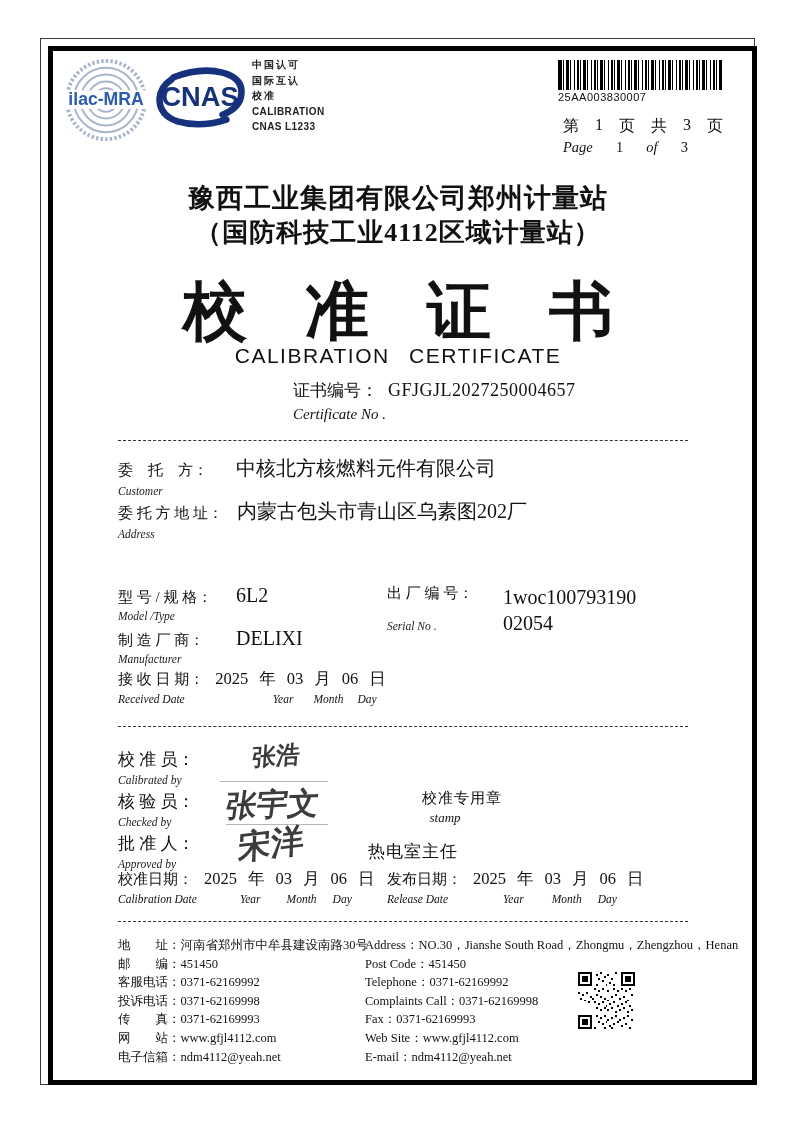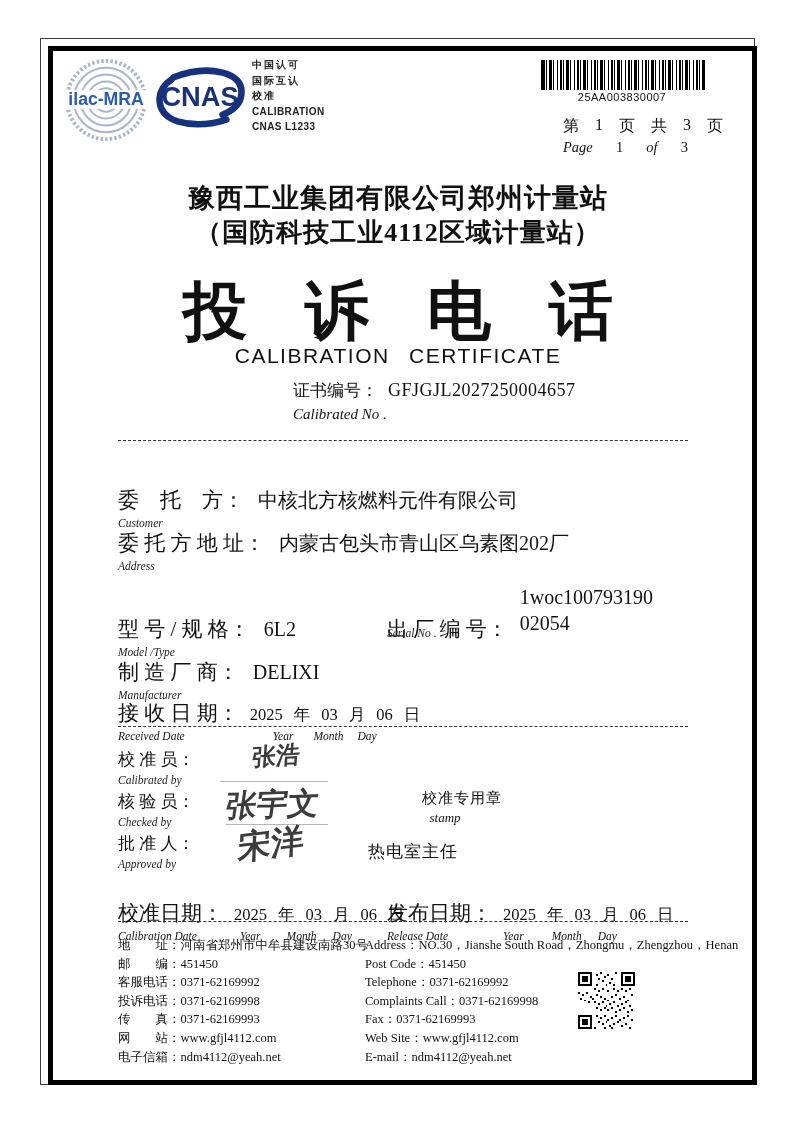--- a/index.html
+++ b/index.html
@@ -9,21 +9,21 @@
   .b-inner{position:absolute;left:48px;top:46px;width:699px;height:1029px;border:5px solid #000;}
 
   .abs{position:absolute;}
   .ilac-logo{left:62px;top:56px;width:88px;height:88px;}
   .cnas-logo{left:154px;top:66px;width:92px;height:62px;}
   .accred{left:252px;top:57px;font-family:"Liberation Sans","DejaVu Sans",sans-serif;
           font-size:10px;color:#222;line-height:1.55;}
   .accred .zh{letter-spacing:2px;font-weight:600;}
   .accred .en{font-weight:bold;letter-spacing:.4px;}
 
-  .barcode-wrap{left:541px;top:60px;width:162px;text-align:center;}
+  .barcode-wrap{left:558px;top:60px;width:162px;}
   .barcode{width:160px;height:30px;margin:0 auto;
     background:repeating-linear-gradient(90deg,#000 0,#000 2px,#fff 2px,#fff 3px,#000 3px,#000 4px,#fff 4px,#fff 6px,#000 6px,#000 9px,#fff 9px,#fff 10px,#000 10px,#000 11px,#fff 11px,#fff 14px,#000 14px,#000 15px,#fff 15px,#fff 17px);
     border-left:2px solid #000;border-right:2px solid #000;}
   .barcode-num{font-family:"Liberation Sans",sans-serif;font-size:11px;margin-top:1px;letter-spacing:.5px;}
   .pageline{left:563px;top:116px;width:160px;display:flex;justify-content:space-between;font-size:16px;}
   .pageline-en{left:563px;top:139px;width:125px;display:flex;justify-content:space-between;
                font-style:italic;font-size:14.5px;}
   .pageline-en .pnum{font-style:normal;}
 
   .ctr{left:0;right:0;text-align:center;}
@@ -33,21 +33,21 @@
   .big-title{top:268px;font-size:64px;font-weight:bold;letter-spacing:58px;text-indent:58px;
              font-family:"Liberation Serif",serif;}
   .big-title-en{top:344px;font-family:"Liberation Sans",sans-serif;font-size:21px;
                 letter-spacing:1.5px;word-spacing:12px;}
   .certno{left:293px;top:379px;font-size:17px;}
   .certno .num{font-size:18px;letter-spacing:.5px;margin-left:10px;}
   .certno .sub{font-style:italic;font-size:15px;margin-top:4px;}
 
   .divider{border-top:1.5px dashed #333;width:570px;left:118px;}
 
-  .flabel{font-size:21px;white-space:nowrap;margin-top:31px;}
+  .flabel{font-size:15px;white-space:nowrap;}
   .fvalue{font-size:20px;white-space:nowrap;}
   .fsub{font-style:italic;font-size:11.5px;color:#1c1c1c;margin-top:3px;}
   .frow{display:flex;align-items:baseline;}
   .frow .flabel{min-width:104px;}
   .fval-gap{margin-left:14px;}
   .field{left:118px;}
 
   .serial-col{left:387px;}
   .serial-col .frow{align-items:flex-start;}
   .serial-val{margin-left:12px;width:142px;word-break:break-all;white-space:normal;line-height:1.3;}
@@ -118,28 +118,28 @@
   <div class="abs pageline-en">
     <span>Page</span>
     <span class="pnum">1</span>
     <span>of</span>
     <span class="pnum">3</span>
   </div>
 
   <div class="abs ctr t1">豫西工业集团有限公司郑州计量站</div>
   <div class="abs ctr t2">（国防科技工业4112区域计量站）</div>
 
-  <div class="abs ctr big-title">投诉电话</div>
+  <div class="abs ctr big-title">校准证书</div>
   <div class="abs ctr big-title-en">CALIBRATION CERTIFICATE</div>
 
   <div class="abs certno">
     <div>
       <span>证书编号：</span><span class="num">GFJGJL2027250004657</span>
     </div>
-    <div class="sub">Calibrated No .</div>
+    <div class="sub">Certificate No .</div>
   </div>
 
   <div class="abs divider" style="top:440px"></div>
 
   <div class="abs field" style="top:455px">
     <div class="frow">
         <span class="flabel">委　托　方：</span>
       <span class="fvalue fval-gap">中核北方核燃料元件有限公司</span>
       </div>
     <div class="fsub">Customer</div>

